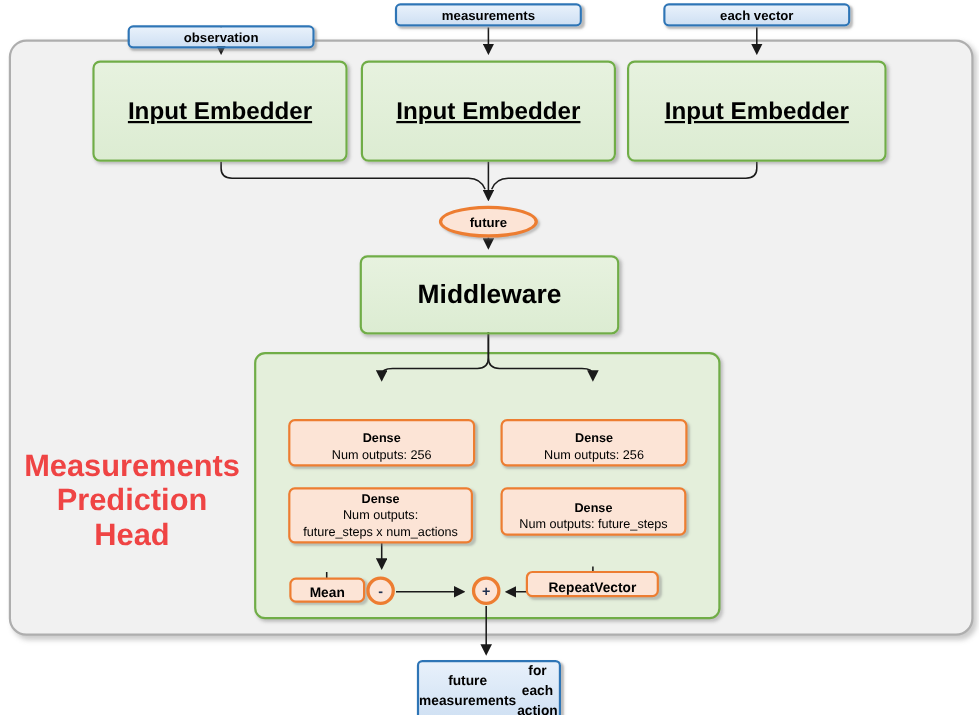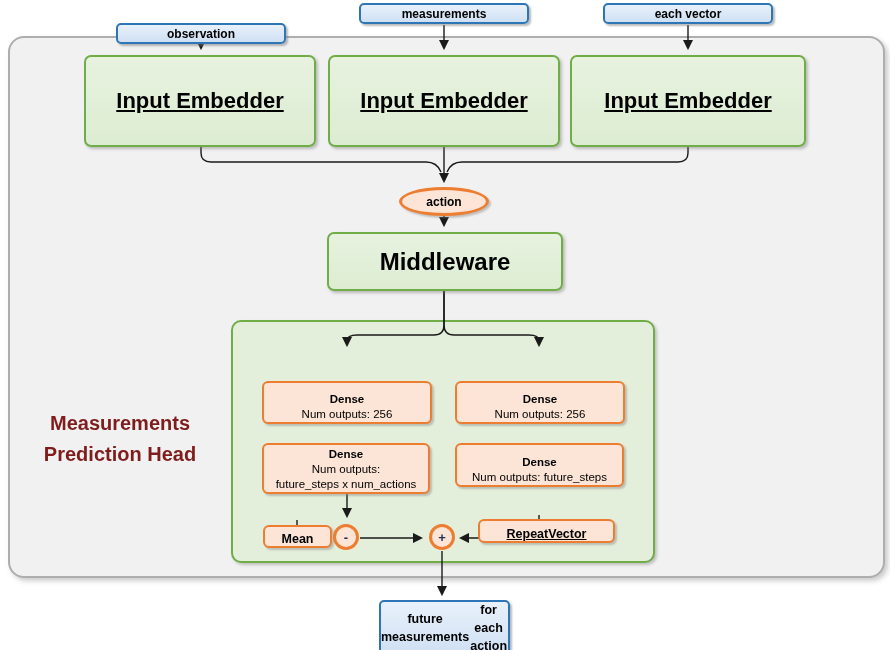--- a/index.html
+++ b/index.html
@@ -44,21 +44,21 @@
 
   
   .head-container{
     left:231px;top:320px;width:424px;height:243px;
     background:#e4efdb;border:2.5px solid #70ad47;border-radius:10px;
     box-shadow:2px 2px 3px rgba(120,120,120,0.4);
     z-index:2;
   }
   .head-title{
     left:16px;top:408px;width:208px;
-    font-weight:bold;font-size:20px;line-height:31px;color:#7f1d1d;
+    font-weight:bold;font-size:28px;line-height:31px;color:#ef4444;
     text-align:center;z-index:5;
   }
 
   
   .box-orange{
     background:#fce4d6;
     border:2.5px solid #ed7d31;border-radius:6px;
     box-shadow:2px 2px 2px rgba(130,130,130,0.45);
     color:#000;text-align:center;z-index:5;
     display:flex;flex-direction:column;align-items:center;justify-content:flex-end;margin-top:28px;
@@ -103,24 +103,24 @@
     <span>Input Embedder</span>
   </div>
   <div class="abs box-green embedder" style="left:328px;top:55px;width:232px;height:92px;">
     <span>Input Embedder</span>
   </div>
   <div class="abs box-green embedder" style="left:570px;top:55px;width:236px;height:92px;">
     <span>Input Embedder</span>
   </div>
 
   <div class="abs ellipse">
-    <span>action</span>
-  </div>
-
-  <div class="abs box-green middleware" style="left:327px;top:232px;width:236px;height:59px;">
+    <span>future</span>
+  </div>
+
+  <div class="abs box-green middleware" style="left:327px;top:232px;width:236px;height:72px;">
     <span>Middleware</span>
   </div>
 
   <div class="abs head-container"></div>
   <div class="abs head-title">Measurements Prediction Head</div>
 
   <div class="abs box-orange" style="left:262px;top:353px;width:170px;height:43px;">
     <div class="dense-title">Dense</div>
     <div class="dense-line">Num outputs: 256</div>
   </div>
@@ -134,21 +134,21 @@
     <div class="dense-line">future_steps x num_actions</div>
   </div>
   <div class="abs box-orange" style="left:455px;top:415px;width:169px;height:44px;">
     <div class="dense-title">Dense</div>
     <div class="dense-line">Num outputs: future_steps</div>
   </div>
 
   <div class="abs box-orange small-node" style="left:263px;top:497px;width:69px;height:23px;">
     <span>Mean</span>
   </div>
-  <div class="abs box-orange small-node" style="left:478px;top:491px;width:137px;height:24px;text-decoration:underline;">
+  <div class="abs box-orange small-node" style="left:478px;top:491px;width:121px;height:24px;">
     <span>RepeatVector</span>
   </div>
 
   <div class="abs node-circle" style="left:333px;top:524px;">
     <span>-</span>
   </div>
   <div class="abs node-circle" style="left:429px;top:524px;">
     <span>+</span>
   </div>
 

